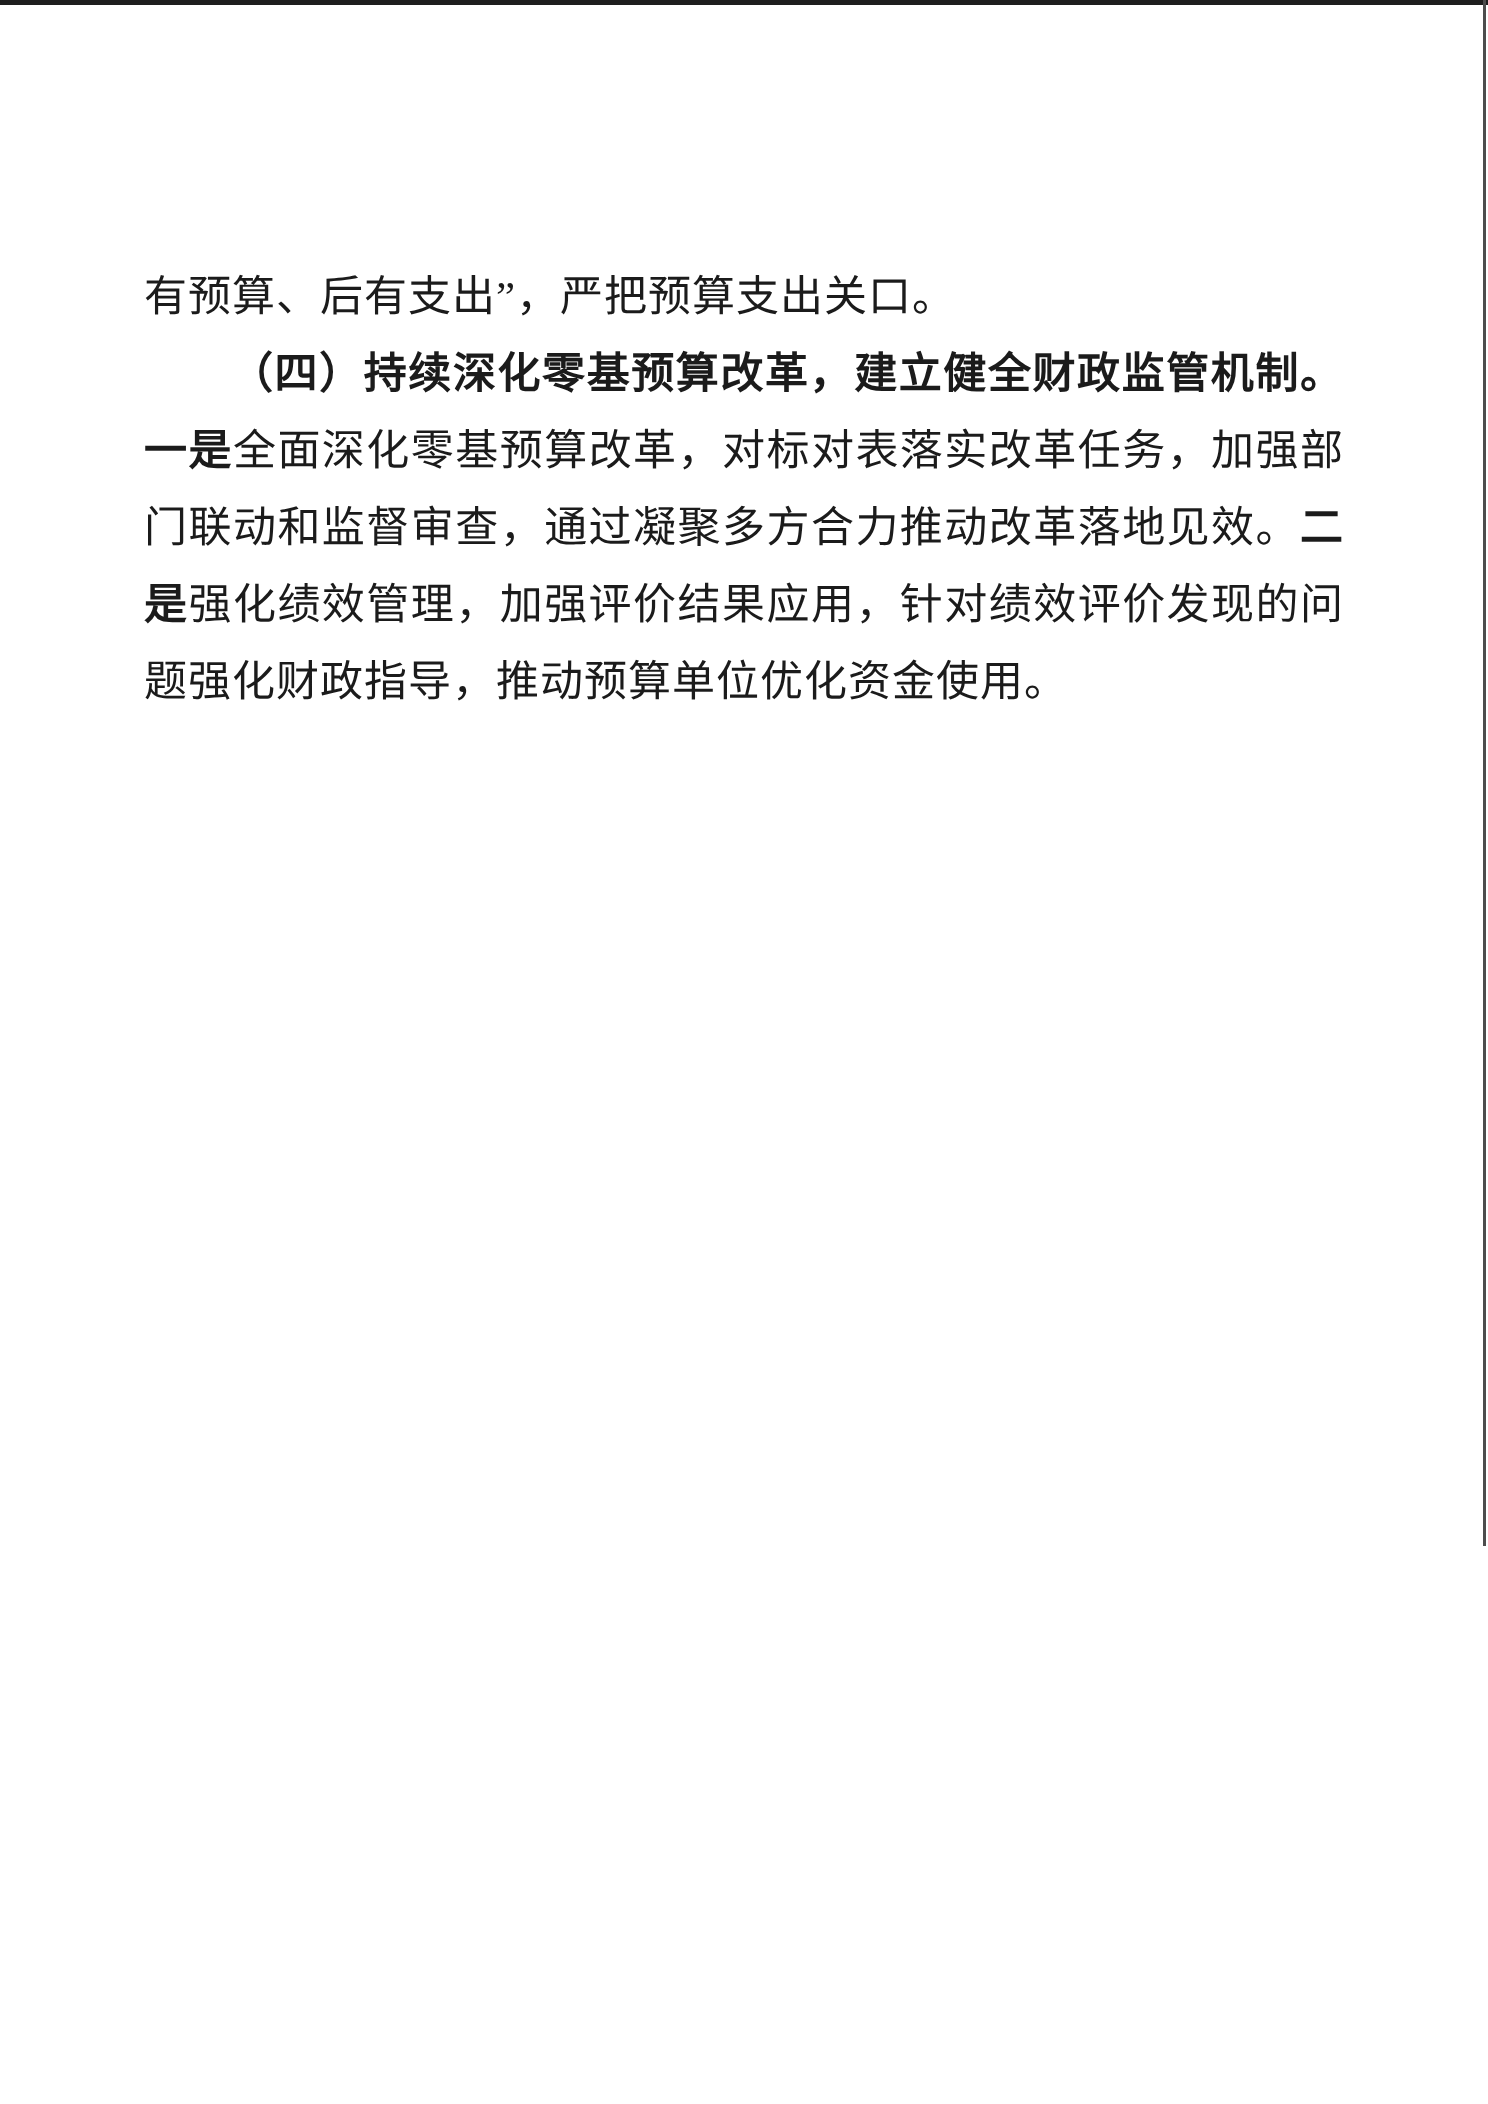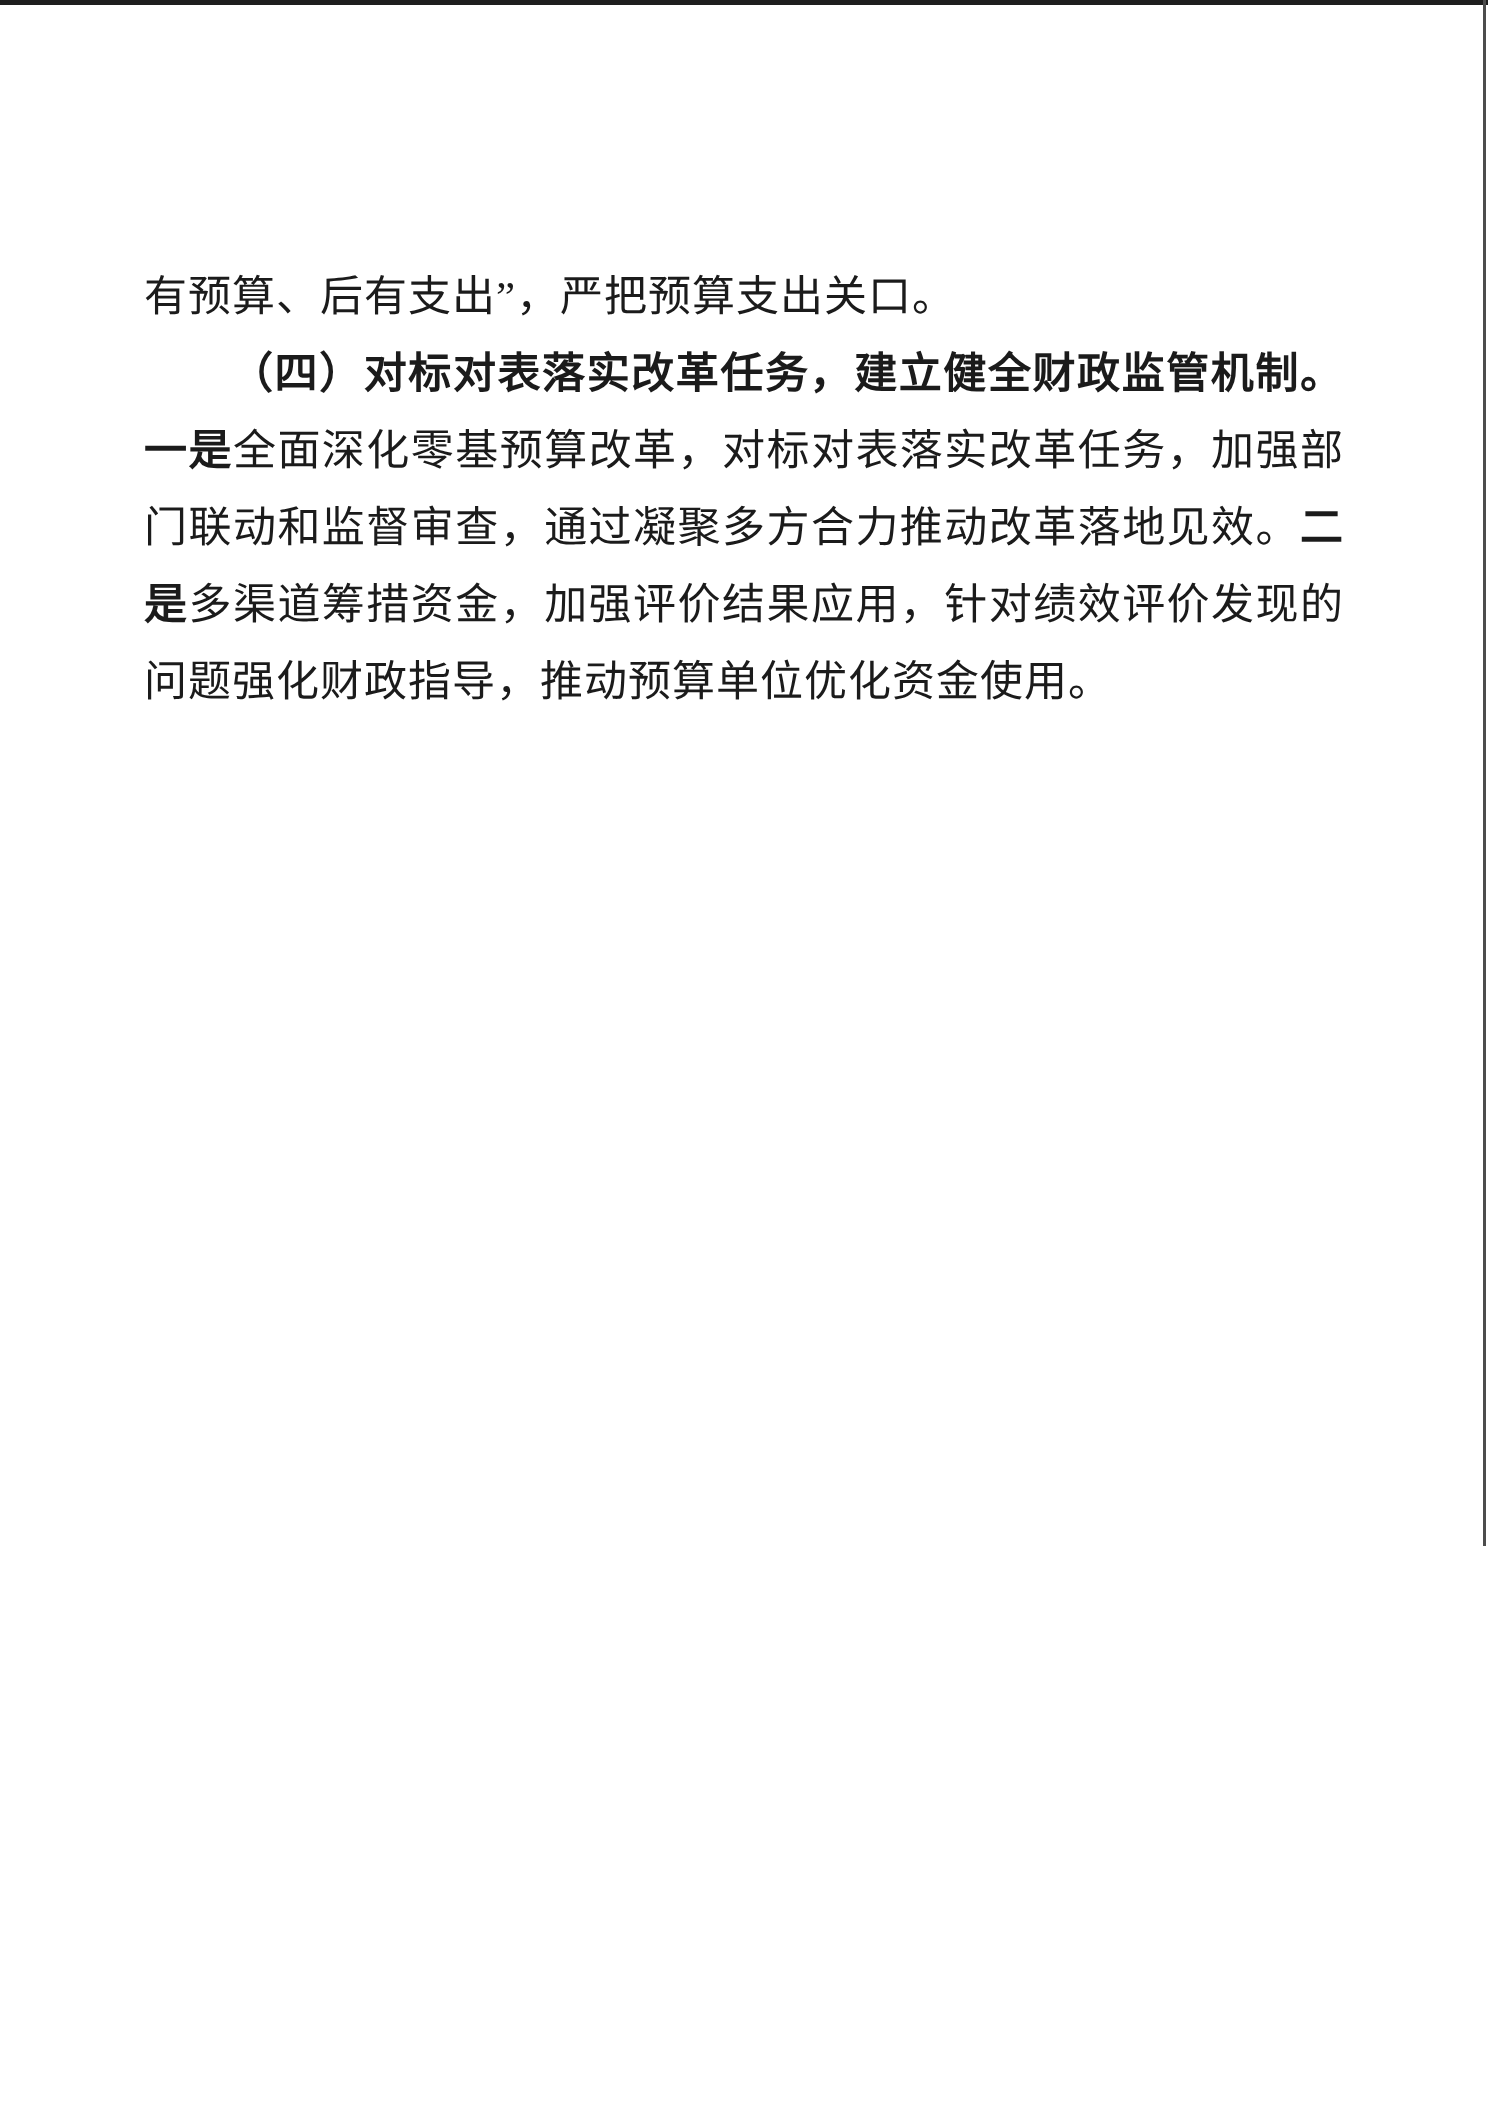--- a/index.html
+++ b/index.html
@@ -62,17 +62,17 @@
 </style>
 </head>
 <body>
 
 <div class="page">
   <div class="scan-edge-top"></div>
   <div class="scan-edge-right"></div>
 
   <div class="content">
       <p class="para"><span class="run">有预算、后有支出”，严把预算支出关口。</span></p>
-      <p class="para indent"><span class="run bold">（四）对标对表落实改革任务，建立健全财政监管机制。</span><span class="run bold">一是</span><span class="run">全面深化零基预算改革，对标对表落实改革任务，加强部门联动和监督审查，通过凝聚多方合力推动改革落地见效。</span><span class="run bold">二是</span><span class="run">多渠道筹措资金，加强评价结果应用，针对绩效评价发现的问题强化财政指导，推动预算单位优化资金使用。</span></p>
+      <p class="para indent"><span class="run bold">（四）持续深化零基预算改革，建立健全财政监管机制。</span><span class="run bold">一是</span><span class="run">全面深化零基预算改革，对标对表落实改革任务，加强部门联动和监督审查，通过凝聚多方合力推动改革落地见效。</span><span class="run bold">二是</span><span class="run">强化绩效管理，加强评价结果应用，针对绩效评价发现的问题强化财政指导，推动预算单位优化资金使用。</span></p>
     </div>
 
   <div class="footer">— 7 —</div>
 </div>
 
 </body></html>

